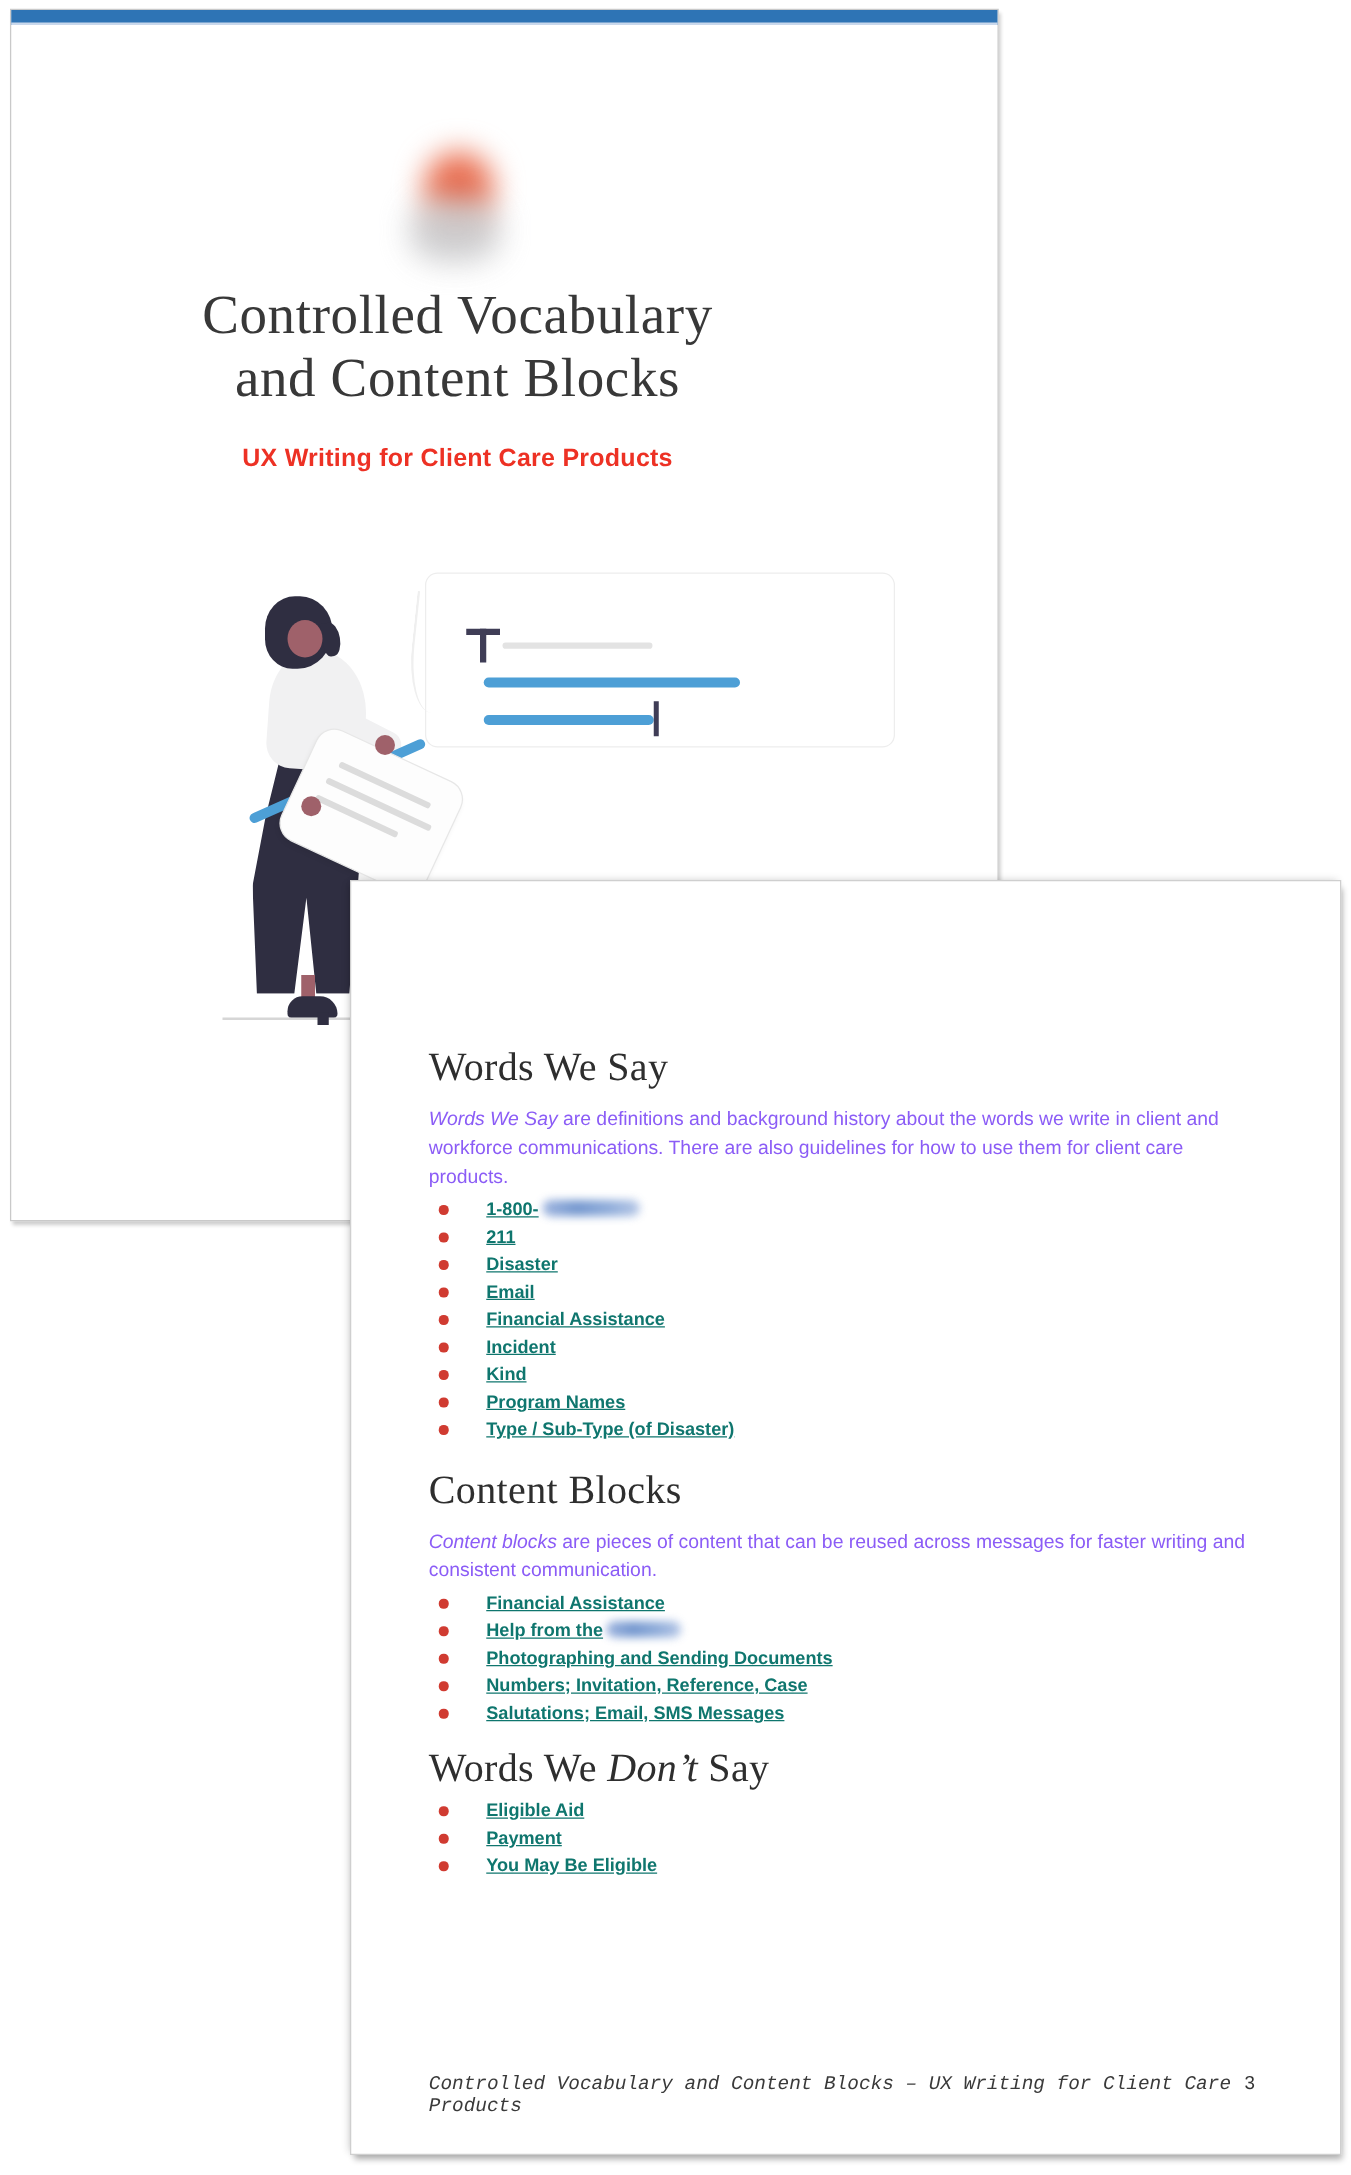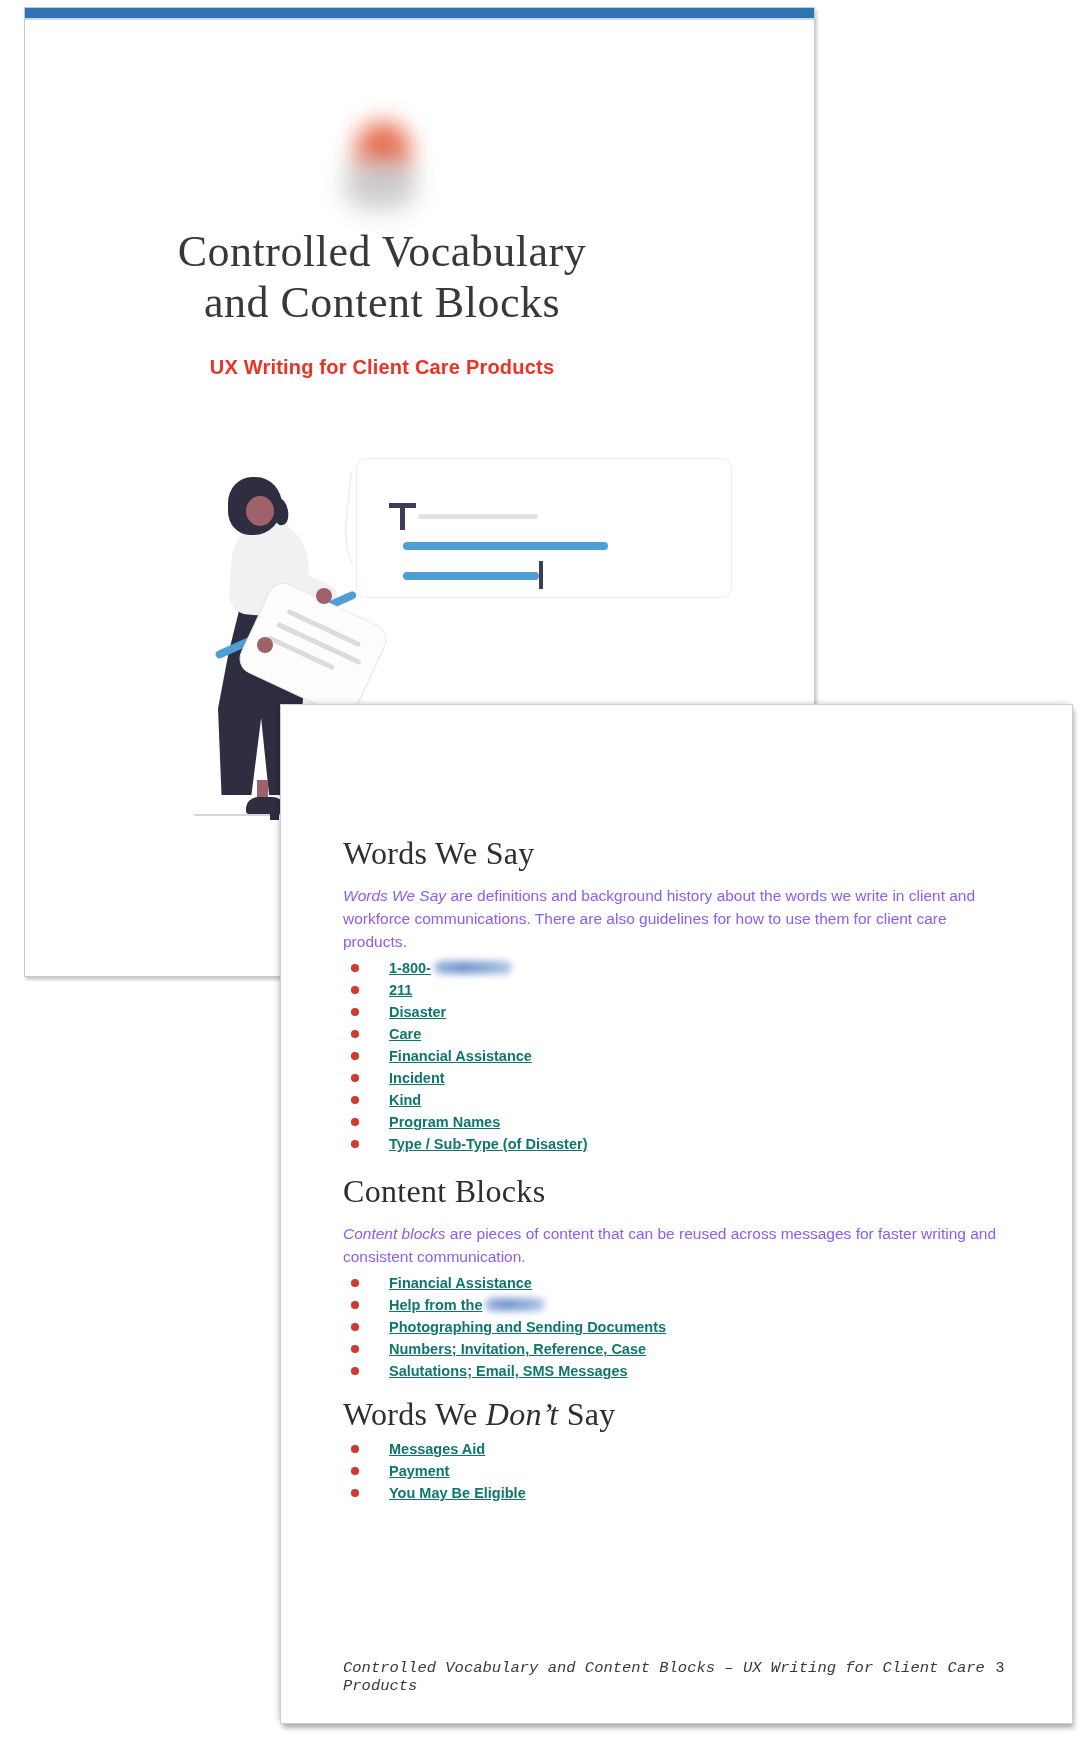--- a/index.html
+++ b/index.html
@@ -6,21 +6,21 @@
   html,body { background:#ffffff; }
   body {
     width:1081px; height:1740px; position:relative; overflow:hidden;
     font-family:"Liberation Sans", sans-serif;
   }
   .page {
     position:absolute; background:#ffffff; border:1px solid #c9c9c9;
   }
   
   .page-cover {
-    left:24px; top:7px; width:791px; height:970px;
+    left:8px; top:7px; width:791px; height:970px;
     box-shadow:2px 3px 3px rgba(0,0,0,.20);
   }
   .topbar {
     position:absolute; left:0; top:0; width:100%; height:12px;
     background:#2e74b5; border-bottom:2px solid #c9d8ec;
   }
   .logo-blur { position:absolute; left:307px; top:96px; width:96px; height:108px; }
   .logo-blur .blob-orange {
     position:absolute; left:22px; top:16px; width:58px; height:60px; border-radius:50%;
     background:radial-gradient(circle at 50% 50%, #e4593c 0%, #ec7c5f 55%, #f7c4b4 100%);
@@ -171,21 +171,21 @@
 <section class="page page-toc">
   <div class="toc-content">
 
     <div class="section section-1">
       <h2><span>Words We Say</span><span class="h-italic"></span><span></span></h2>
       <p><span class="lead-italic">Words We Say</span><span> are definitions and background history about the words we write in client and workforce communications. There are also guidelines for how to use them for client care products.</span></p>
       <ul>
         <li><a class="toc-link">1-800-</a><span class="redact redact-phone"></span></li>
         <li><a class="toc-link">211</a></li>
         <li><a class="toc-link">Disaster</a></li>
-        <li><a class="toc-link">Care</a></li>
+        <li><a class="toc-link">Email</a></li>
         <li><a class="toc-link">Financial Assistance</a></li>
         <li><a class="toc-link">Incident</a></li>
         <li><a class="toc-link">Kind</a></li>
         <li><a class="toc-link">Program Names</a></li>
         <li><a class="toc-link">Type / Sub-Type (of Disaster)</a></li>
       </ul>
     </div>
 
     <div class="section section-2">
       <h2><span>Content Blocks</span><span class="h-italic"></span><span></span></h2>
@@ -195,21 +195,21 @@
         <li><a class="toc-link">Help from the</a><span class="redact redact-org"></span></li>
         <li><a class="toc-link">Photographing and Sending Documents</a></li>
         <li><a class="toc-link">Numbers; Invitation, Reference, Case</a></li>
         <li><a class="toc-link">Salutations; Email, SMS Messages</a></li>
       </ul>
     </div>
 
     <div class="section section-3">
       <h2><span>Words We </span><span class="h-italic">Don’t</span><span> Say</span></h2>
       <ul>
-        <li><a class="toc-link">Messages Aid</a></li>
+        <li><a class="toc-link">Eligible Aid</a></li>
         <li><a class="toc-link">Payment</a></li>
         <li><a class="toc-link">You May Be Eligible</a></li>
       </ul>
     </div>
   </div>
 
   <div class="toc-footer">
     <span class="footer-text">Controlled Vocabulary and Content Blocks – UX Writing for Client Care Products</span>
     <span class="pagenum">3</span>
   </div>

